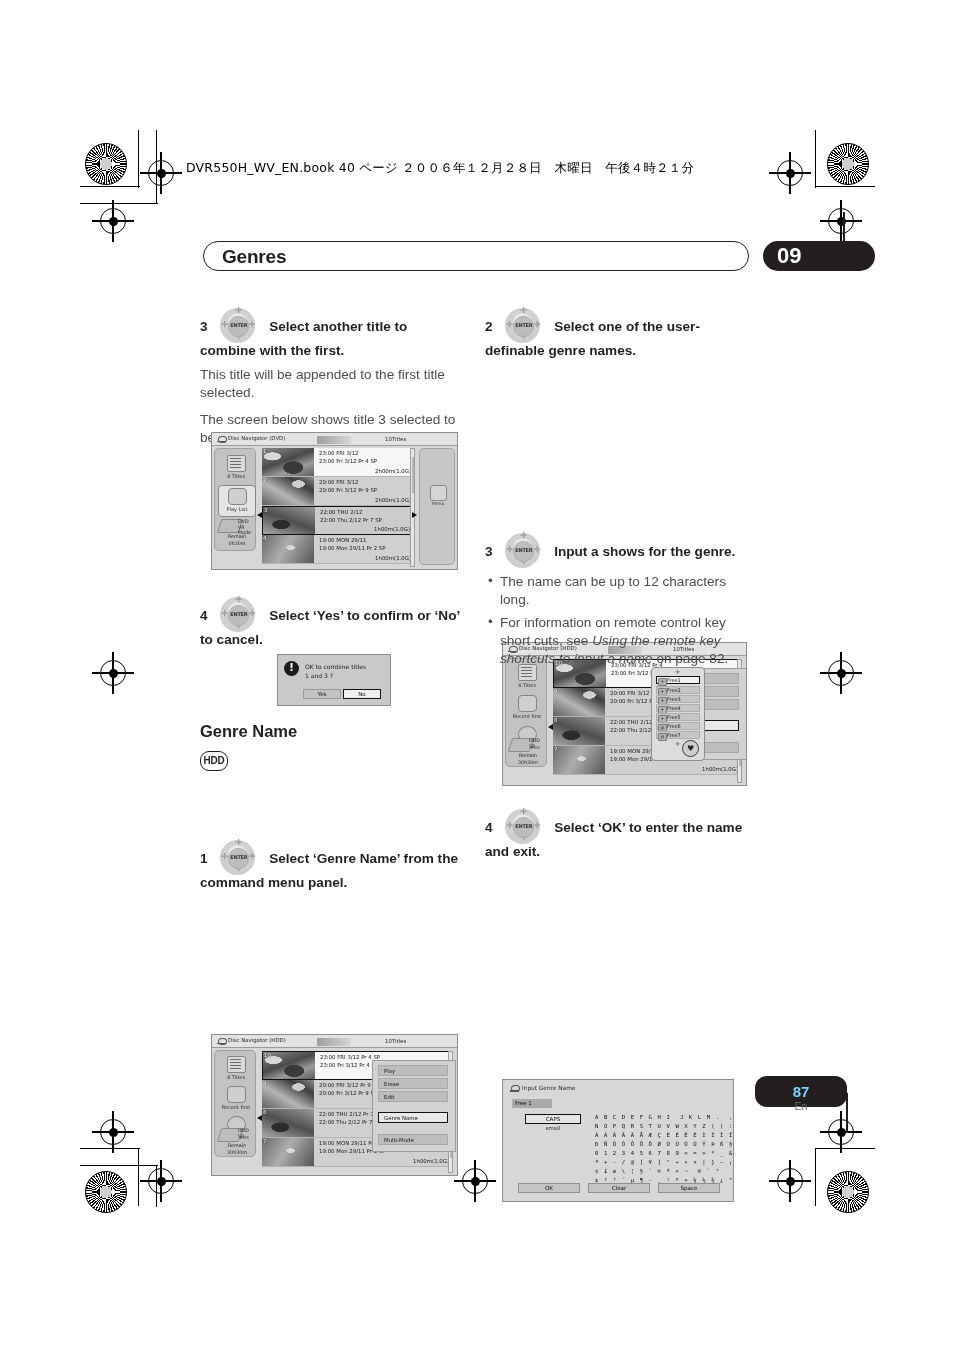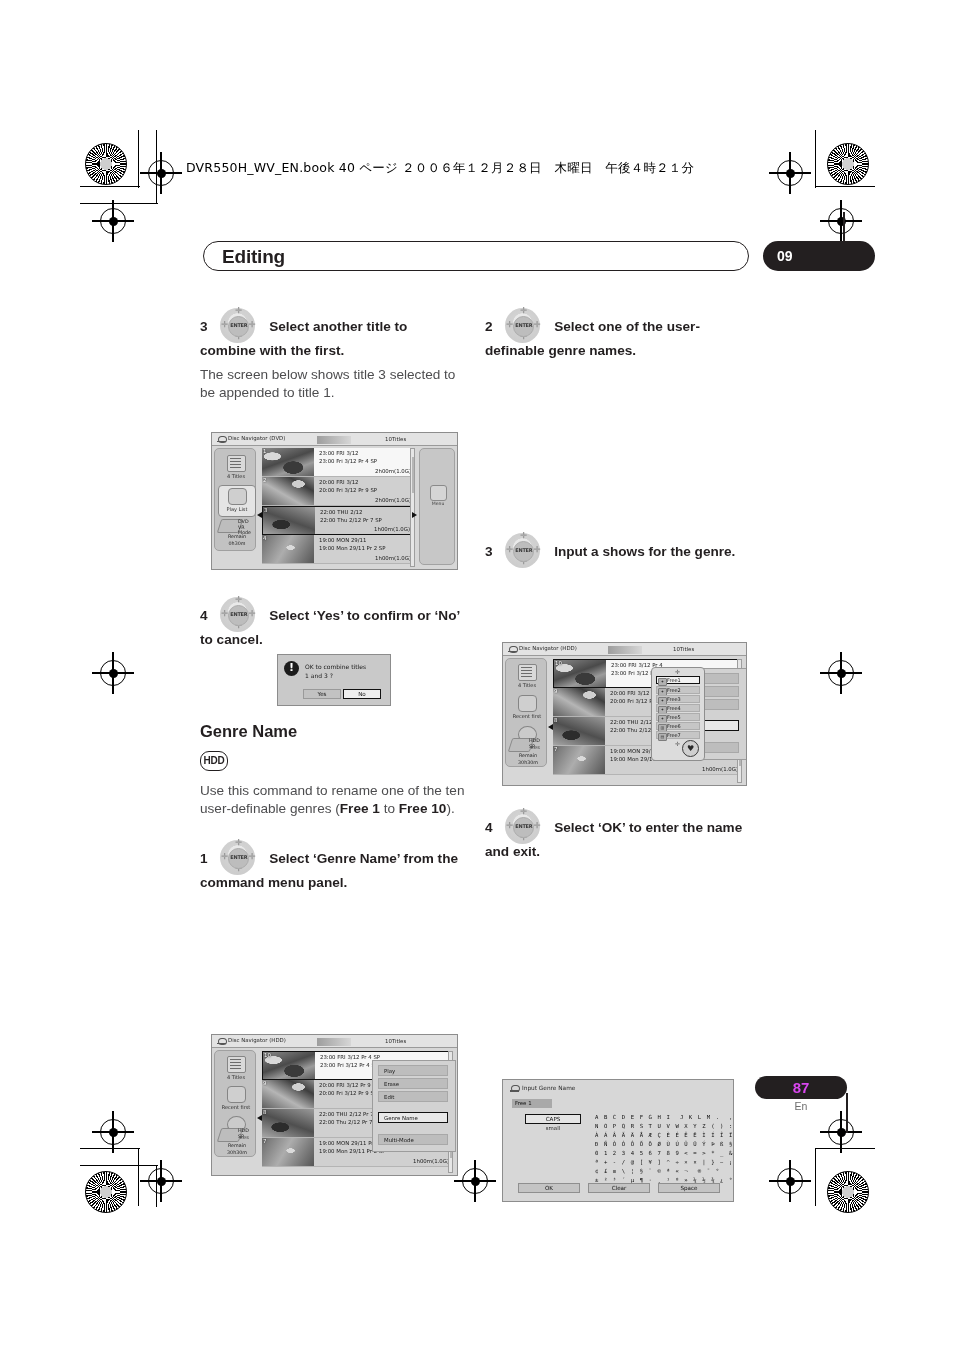--- a/index.html
+++ b/index.html
@@ -57,21 +57,21 @@
     box-sizing: border-box;
   }
   .title-bar .txt {
     position: absolute; left: 18px; top: 4px;
     font-size: 19px; font-weight: bold; letter-spacing: -0.2px;
   }
   .chapter-num {
     position: absolute; left: 763px; top: 241px;
     width: 112px; height: 30px;
     background: #231f20; border-radius: 15px;
-    color: #fff; font-size: 14px; font-weight: bold;
+    color: #fff; font-size: 22px; font-weight: bold;
     display: flex; align-items: center; padding-left: 14px;
     box-sizing: border-box;
   }
   .chapter-tick {
     position: absolute; left: 843px; top: 212px;
     width: 1.5px; height: 42px; background: #231f20;
   }
 
   
   .col { position: absolute; width: 265px; }
@@ -392,22 +392,22 @@
   .kb-btn {
     position: absolute; bottom: 8px; height: 10px;
     background: #c4c4c4; border: 1px solid #8f8f8f;
     font-size: 5.6px; color: #111; text-align: center; line-height: 9px;
     box-sizing: border-box;
   }
 
   
   .page-pill {
     position: absolute; left: 755px; top: 1076px;
-    width: 92px; height: 23px; background: #231f20; border-radius: 12px;
-    color: #d946ef; font-size: 15px; font-weight: bold;
+    width: 92px; height: 31px; background: #231f20; border-radius: 12px;
+    color: #7dd3fc; font-size: 15px; font-weight: bold;
     display: flex; align-items: center; justify-content: center;
     box-sizing: border-box;
   }
   .page-lang {
     position: absolute; left: 755px; top: 1100px; width: 92px;
     text-align: center; font-size: 10.5px; color: #6d6d6d;
   }
   .page-tick {
     position: absolute; left: 846px; top: 1093px;
     width: 1.5px; height: 40px; background: #231f20;
@@ -465,38 +465,39 @@
 <div class="reg" style="left:777px;top:1168px;">
     <div class="dot"></div>
   </div>
 <div class="reg" style="left:462px;top:1168px;">
     <div class="dot"></div>
   </div>
 
 <div class="file-header">DVR550H_WV_EN.book  40 ページ  ２００６年１２月２８日　木曜日　午後４時２１分</div>
 
 <div class="title-bar">
-  <div class="txt">Editing</div>
+  <div class="txt">Genres</div>
 </div>
 <div class="chapter-tick"></div>
 <div class="chapter-num">09</div>
 
 <div class="col col-left" style="top:308px;">
 
   <div class="step">
     <span class="num">3</span>
     <span class="pad">
       <span class="ring"></span><span class="ar up">✛</span><span class="ar dn">✛</span>
       <span class="ar lf">✛</span><span class="ar rt">✛</span>
       <span class="ctr">
           <span>ENTER</span>
         </span>
     </span>
     <span>Select another title to combine with the first.</span>
   </div>
+  <p class="body-text">This title will be appended to the first title selected.</p>
   <p class="body-text">The screen below shows title 3 selected to be appended to title 1.</p>
 </div>
 
 <div class="screen" style="left:211px;top:432px;width:247px;height:138px;">
   <div class="scr-topbar"></div>
   <div class="disc-ico">
       <div class="c1"></div>
       <div class="c2"></div>
     </div>
   <div class="scr-title">Disc Navigator (DVD)</div>
@@ -600,21 +601,20 @@
     <div>OK to combine titles</div>
     <div>1 and 3 ?</div>
   </div>
   <div class="dlg-btn" style="left:25px;">Yes</div>
   <div class="dlg-btn active" style="left:65px;">No</div>
 </div>
 
 <div class="col col-left" style="top:722px;">
   <h2 class="section-head">Genre Name</h2>
   <div class="media-badge">HDD</div>
-  <p class="body-text"><span>Use this command to rename one of the ten user-definable genres (</span><b>Free 1</b><span> to </span><b>Free 10</b><span>).</span></p>
 </div>
 
 <div class="col col-left" style="top:840px;">
   <div class="step">
     <span class="num">1</span>
     <span class="pad">
       <span class="ring"></span><span class="ar up">✛</span><span class="ar dn">✛</span>
       <span class="ar lf">✛</span><span class="ar rt">✛</span>
       <span class="ctr">
           <span>ENTER</span>
@@ -846,20 +846,24 @@
     <span class="num">3</span>
     <span class="pad">
       <span class="ring"></span><span class="ar up">✛</span><span class="ar dn">✛</span>
       <span class="ar lf">✛</span><span class="ar rt">✛</span>
       <span class="ctr">
           <span>ENTER</span>
         </span>
     </span>
     <span>Input a shows for the genre.</span>
   </div>
+  <ul class="bullets">
+    <li>The name can be up to 12 characters long.</li>
+    <li><span>For information on remote control key short cuts, see </span><i>Using the remote key shortcuts to input a name</i><span> on page 82.</span></li>
+  </ul>
 </div>
 
 <div class="screen" style="left:502px;top:655px;width:232px;height:123px;">
   <div class="disc-ico" style="left:7px;top:5px;">
       <div class="c1"></div>
       <div class="c2"></div>
     </div>
   <div class="scr-title" style="left:19px;top:5px;font-size:5.8px;">Input Genre Name</div>
 
   <div class="kb-tag">Free 1</div>

